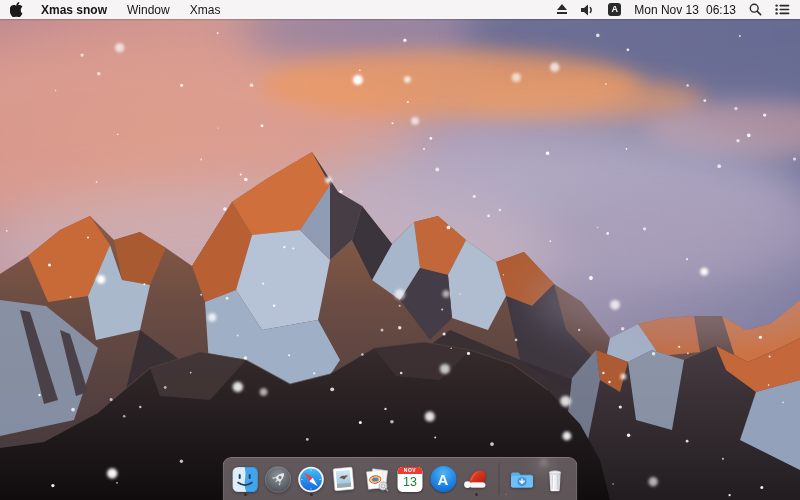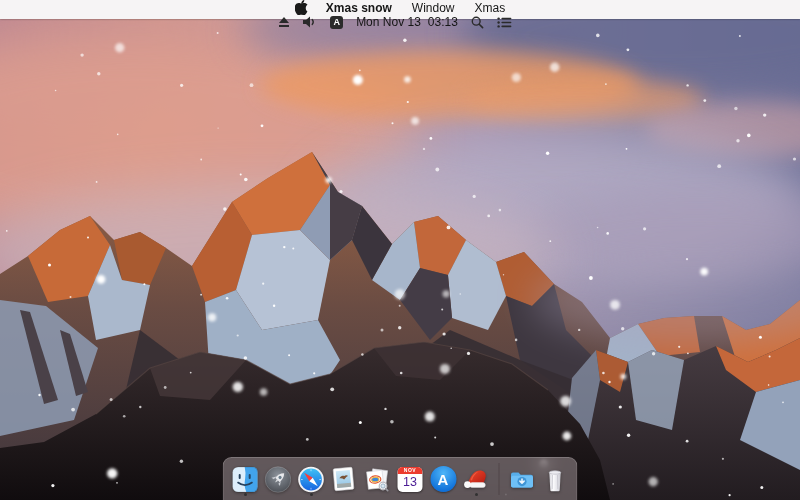--- a/index.html
+++ b/index.html
@@ -6,21 +6,21 @@
     font-family:"Liberation Sans", sans-serif; -webkit-font-smoothing:antialiased;}
   .screen{position:relative;width:800px;height:500px;overflow:hidden;}
 
   
   #wallpaper{position:absolute;left:0;top:0;width:800px;height:500px;z-index:0;}
 
   
   .menubar{position:absolute;left:0;top:0;width:800px;height:19px;z-index:30;
     background:#f6f4f5;box-shadow:0 0 2px rgba(0,0,0,.45);
     display:flex;align-items:center;justify-content:space-between;
-    font-size:12px;color:#161616;flex-direction:column;}
+    font-size:12px;color:#161616;}
   .mb-left{display:flex;align-items:center;height:100%;padding-left:10px;}
   .mb-right{display:flex;align-items:center;height:100%;padding-right:10px;gap:13px;}
   .mb-item{padding:0 10px;height:100%;display:flex;align-items:center;white-space:nowrap;}
   .mb-item.apple{padding:0 8px 0 0;}
   .mb-item.bold{font-weight:bold;}
   .mb-status{display:flex;align-items:center;height:100%;}
   .input-badge{width:13px;height:13px;background:#2b2b2b;border-radius:3px;color:#fff;
     font-size:9px;font-weight:bold;display:flex;align-items:center;justify-content:center;line-height:1;}
   .clock{display:flex;gap:7px;white-space:nowrap;}
   .mb-ic{display:block;}
@@ -34,21 +34,21 @@
   .dock-item svg{display:block;filter:drop-shadow(0 1px 1.5px rgba(0,0,0,.35));}
   .run-dot{position:absolute;bottom:0px;left:50%;transform:translateX(-50%);
     width:3px;height:3px;border-radius:50%;background:#2d2d2d;opacity:0;}
   .dock-item.running .run-dot{opacity:.9;}
   .dock-sep{width:1px;height:32px;background:rgba(40,30,35,.30);margin:0 3px;}
   
   .cal{width:25px;height:25px;background:#fff;border-radius:5px;overflow:hidden;
     box-shadow:0 1px 2px rgba(0,0,0,.4);}
   .cal-top{height:7px;background:#ec3b2f;color:#fff;font-size:5px;font-weight:bold;
     text-align:center;line-height:7px;letter-spacing:.6px;}
-  .cal-day{font-size:12.5px;color:#4c1d95;text-align:center;line-height:17px;}
+  .cal-day{font-size:12.5px;color:#15803d;text-align:center;line-height:17px;}
   
   .as-circle{width:26px;height:26px;border-radius:50%;
     background:radial-gradient(circle at 50% 28%, #4db5f8, #0e6fd8 78%);
     color:#fff;font-weight:bold;font-size:15px;display:flex;align-items:center;justify-content:center;
     box-shadow:0 1px 2px rgba(0,0,0,.4);}
 </style>
 </head>
 <body>
 
 <div class="screen">
@@ -321,21 +321,21 @@
         <svg class="mb-ic" width="14" height="12" viewBox="0 0 14 12">
           <polygon points="0,4 3,4 7,0.5 7,11.5 3,8 0,8" fill="#2a2a2a"></polygon>
           <path d="M9.2,3.5 Q11.4,6 9.2,8.5" stroke="#2a2a2a" stroke-width="1.3" fill="none" stroke-linecap="round"></path>
         </svg>
       </div>
       <div class="mb-status">
         <span class="input-badge">A</span>
       </div>
       <div class="mb-status clock">
         <span>Mon Nov 13</span>
-        <span>03:13</span>
+        <span>06:13</span>
       </div>
       <div class="mb-status">
         <svg class="mb-ic" width="13" height="13" viewBox="0 0 13 13">
           <circle cx="5.2" cy="5.2" r="3.9" fill="none" stroke="#2a2a2a" stroke-width="1.4"></circle>
           <line x1="8.2" y1="8.2" x2="11.6" y2="11.6" stroke="#2a2a2a" stroke-width="1.6" stroke-linecap="round"></line>
         </svg>
       </div>
       <div class="mb-status">
         <svg class="mb-ic" width="15" height="11" viewBox="0 0 15 11">
           <circle cx="1.6" cy="1.6" r="1.2" fill="#2a2a2a"></circle>

